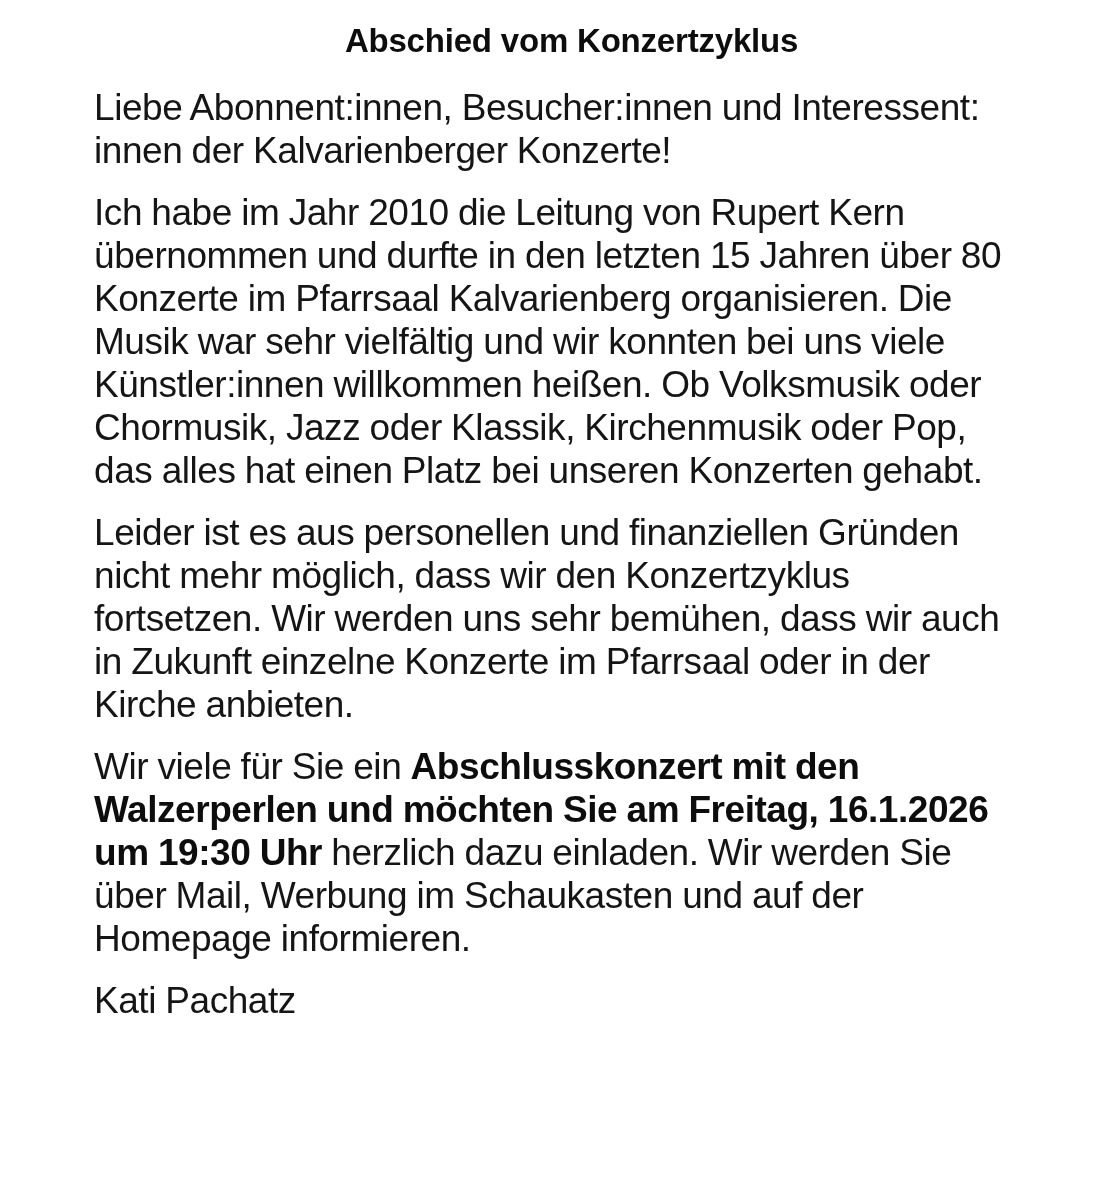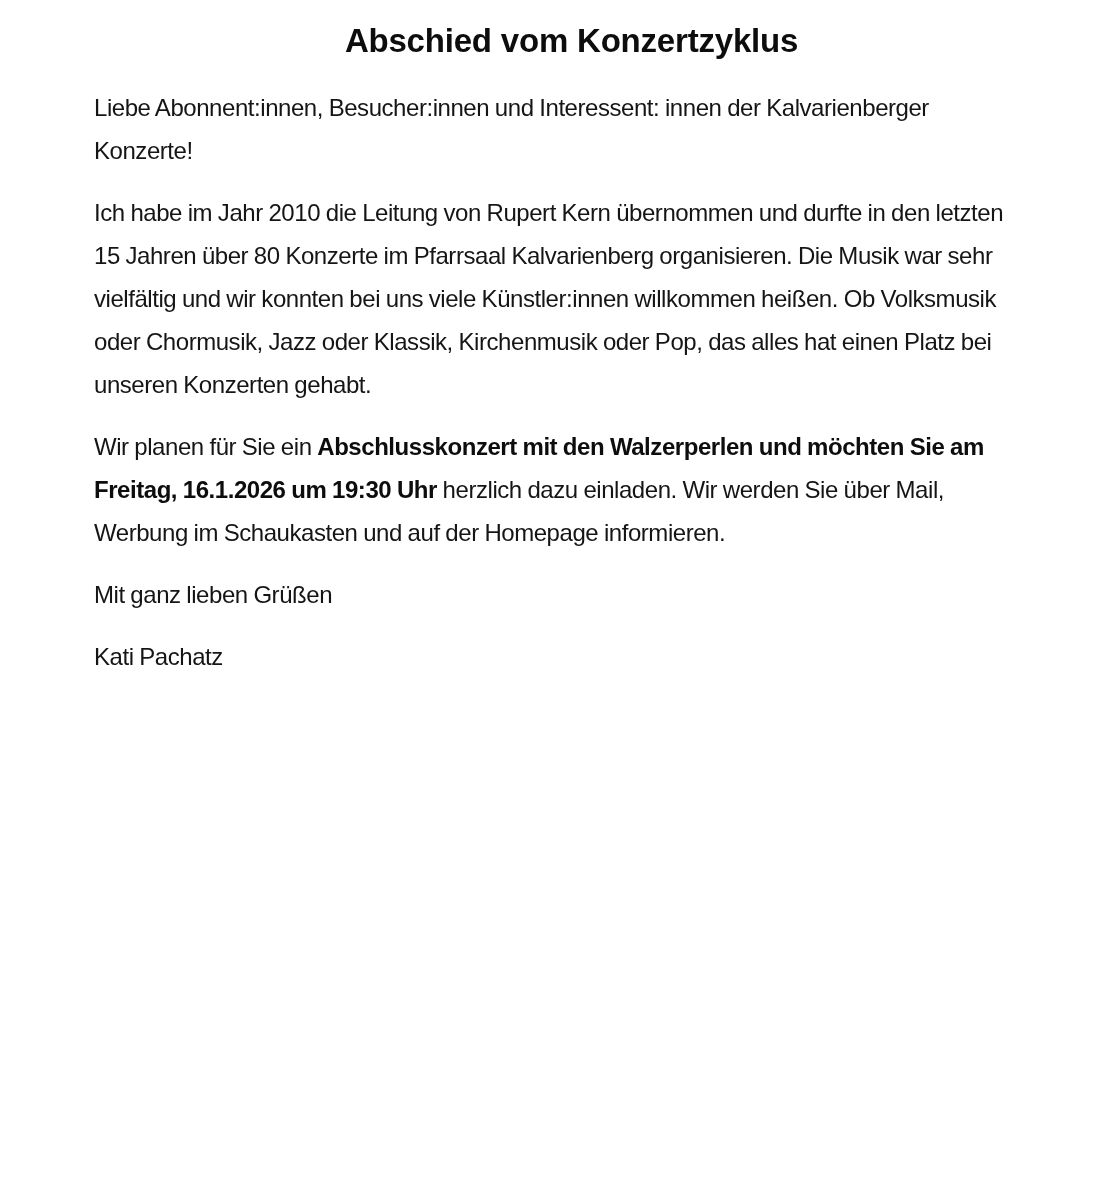--- a/index.html
+++ b/index.html
@@ -24,37 +24,37 @@
   }
   .doc-title {
     font-size: 33px;
     font-weight: 700;
     text-align: center;
     color: #0d0d0d;
     margin: 6px 0 26px 0;
     letter-spacing: -0.2px;
   }
   .doc-body p {
-    font-size: 24px;
+    font-size: 37px;
     line-height: 43px;
     margin: 0 0 19px 0;
     max-width: 915px;
     letter-spacing: -0.45px;
     word-spacing: -0.5px;
   }
   .doc-body .bold {
     font-weight: 700;
     color: #0d0d0d;
   }
 </style>
 </head>
 <body>
 
 <div class="page">
   <h1 class="doc-title">Abschied vom Konzertzyklus</h1>
   <div class="doc-body">
       <p><span>Liebe Abonnent:innen, Besucher:innen und Interessent: innen der Kalvarienberger Konzerte!</span></p>
       <p><span>Ich habe im Jahr 2010 die Leitung von Rupert Kern übernommen und durfte in den letzten 15 Jahren über 80 Konzerte im Pfarrsaal Kalvarienberg organisieren. Die Musik war sehr vielfältig und wir konnten bei uns viele Künstler:innen willkommen heißen. Ob Volksmusik oder Chormusik, Jazz oder Klassik, Kirchenmusik oder Pop, das alles hat einen Platz bei unseren Konzerten gehabt.</span></p>
-      <p><span>Wir planen für Sie ein </span><span class="bold">Abschlusskonzert mit den Walzerperlen und möchten Sie am Freitag, 16.1.2026 um 19:30 Uhr</span><span> herzlich dazu einladen. Wir werden Sie über Mail, Werbung im Schaukasten und auf der Homepage informieren.</span></p>
-      <p><span>Mit ganz lieben Grüßen</span></p>
+      <p><span>Leider ist es aus personellen und finanziellen Gründen nicht mehr möglich, dass wir den Konzertzyklus fortsetzen. Wir werden uns sehr bemühen, dass wir auch in Zukunft einzelne Konzerte im Pfarrsaal oder in der Kirche anbieten.</span></p>
+      <p><span>Wir viele für Sie ein </span><span class="bold">Abschlusskonzert mit den Walzerperlen und möchten Sie am Freitag, 16.1.2026 um 19:30 Uhr</span><span> herzlich dazu einladen. Wir werden Sie über Mail, Werbung im Schaukasten und auf der Homepage informieren.</span></p>
       <p><span>Kati Pachatz</span></p>
     </div>
 </div>
 
 </body></html>

